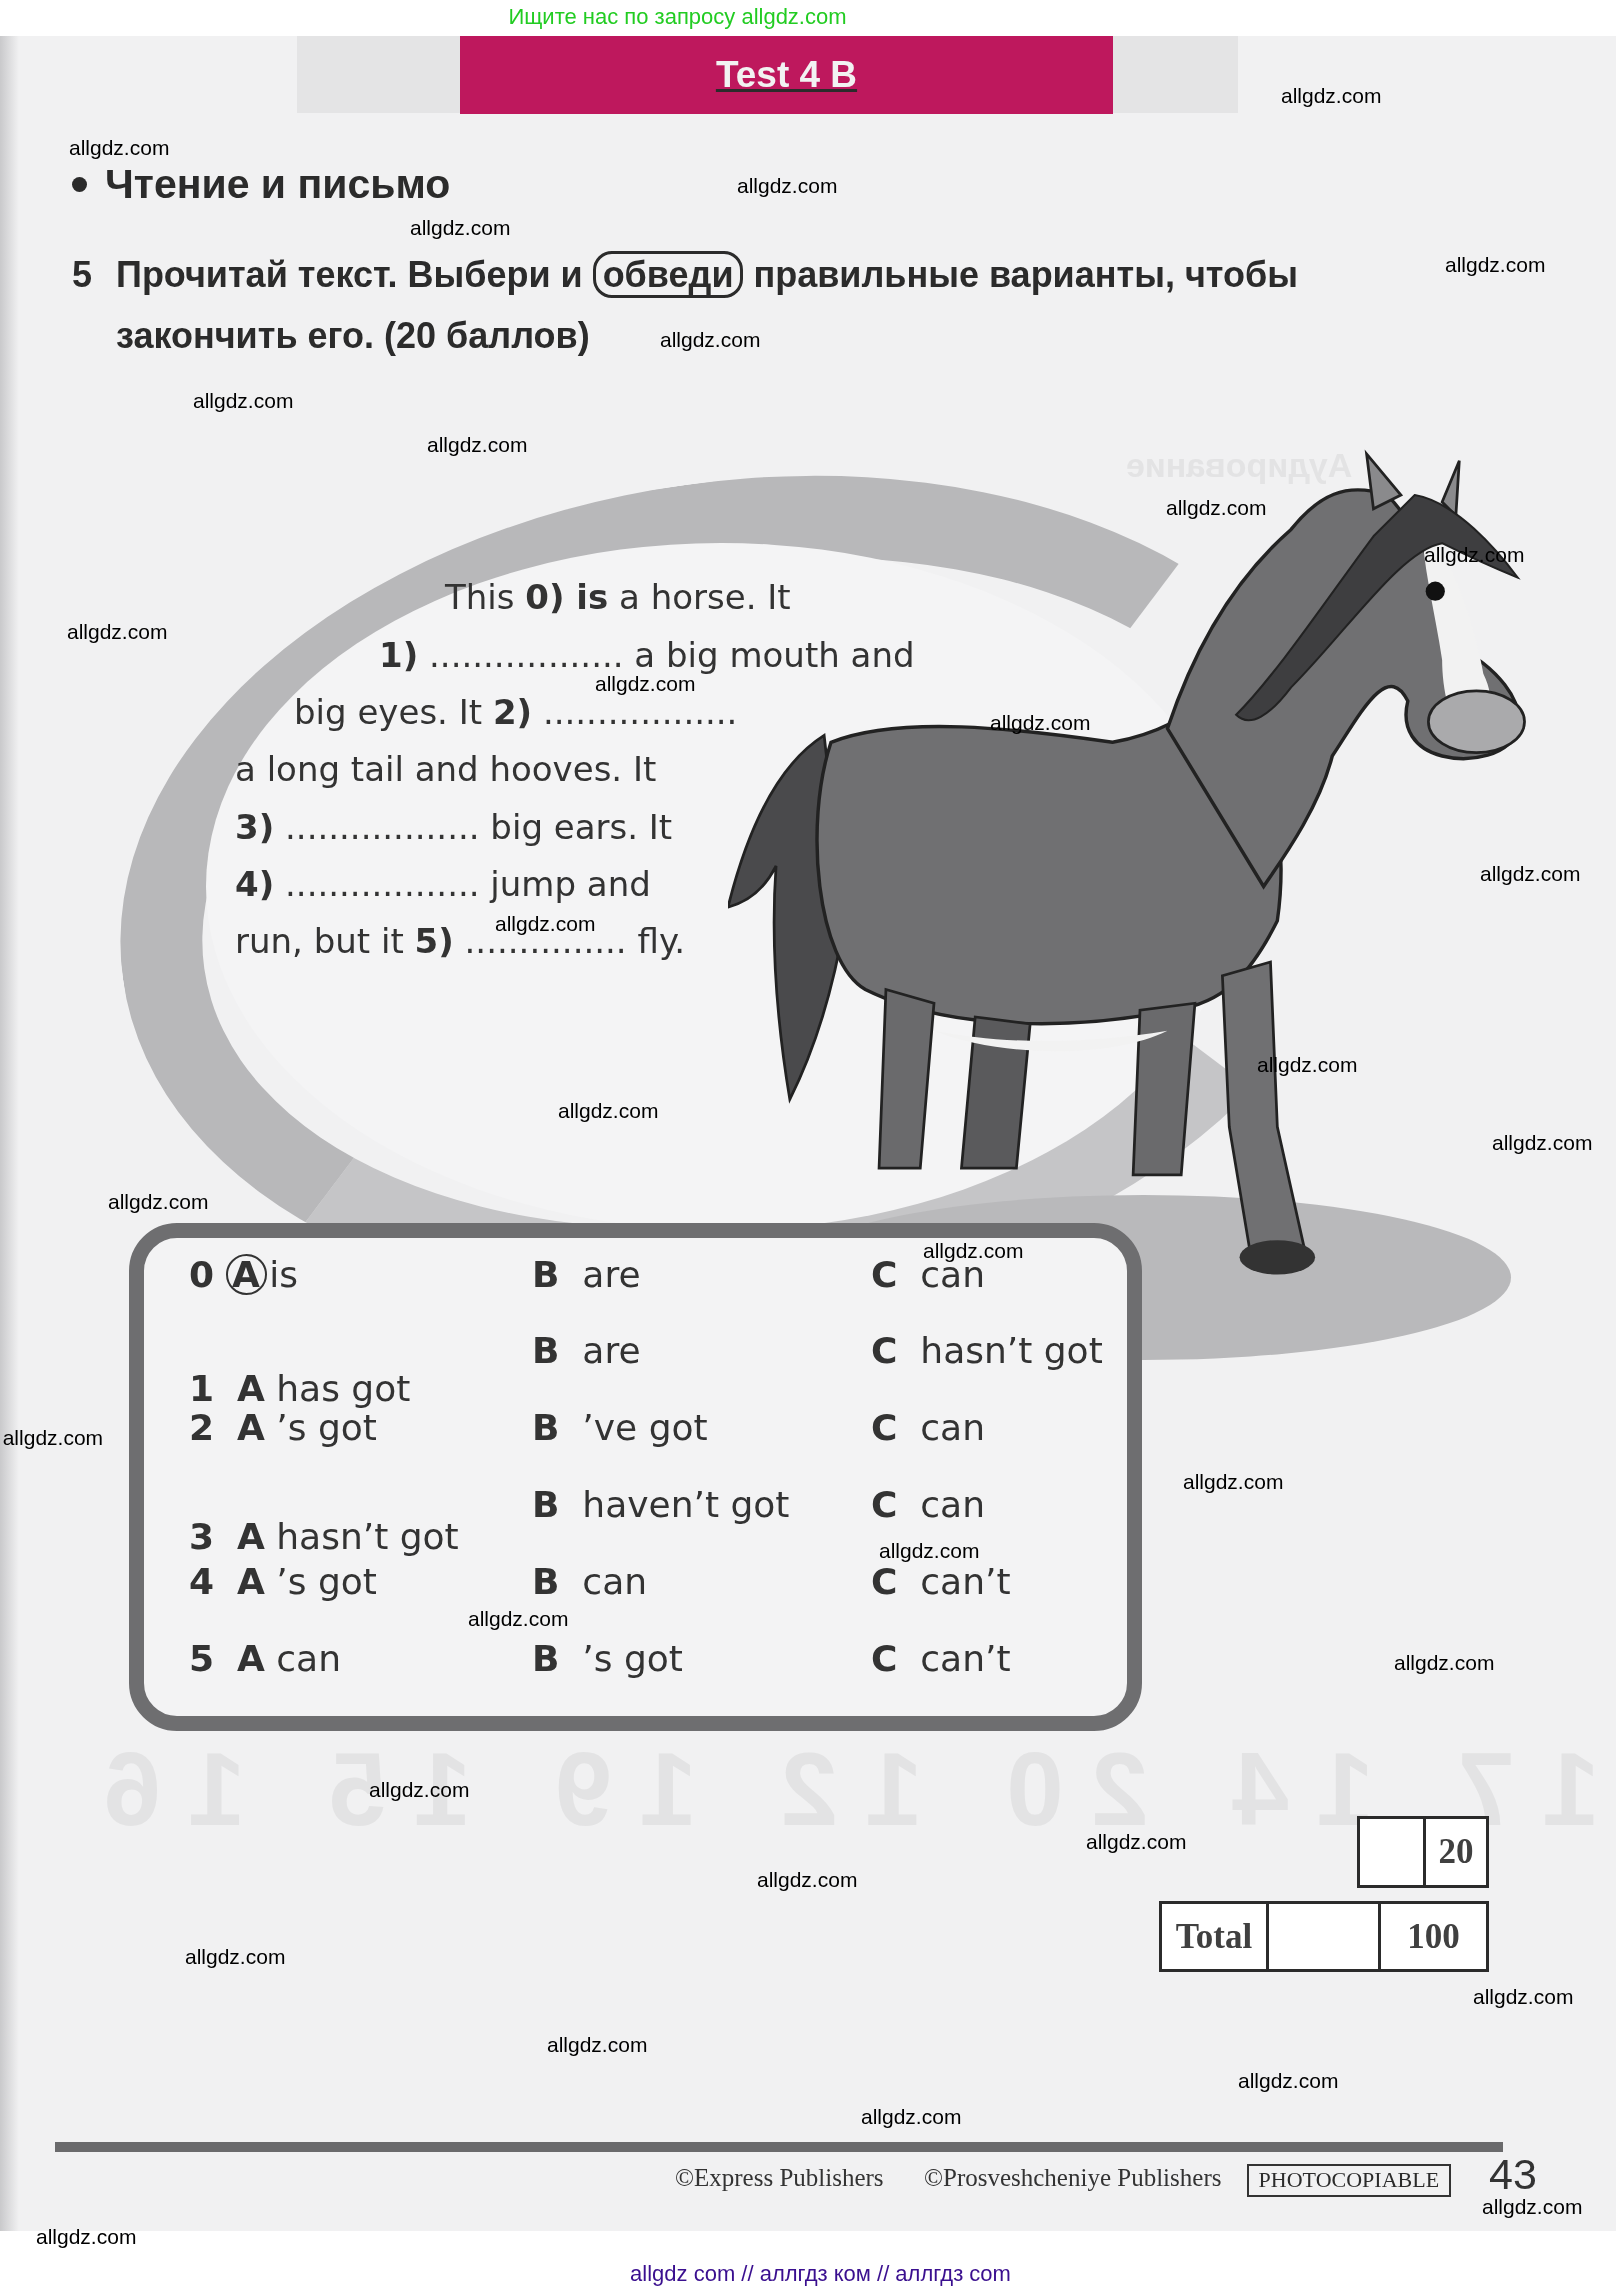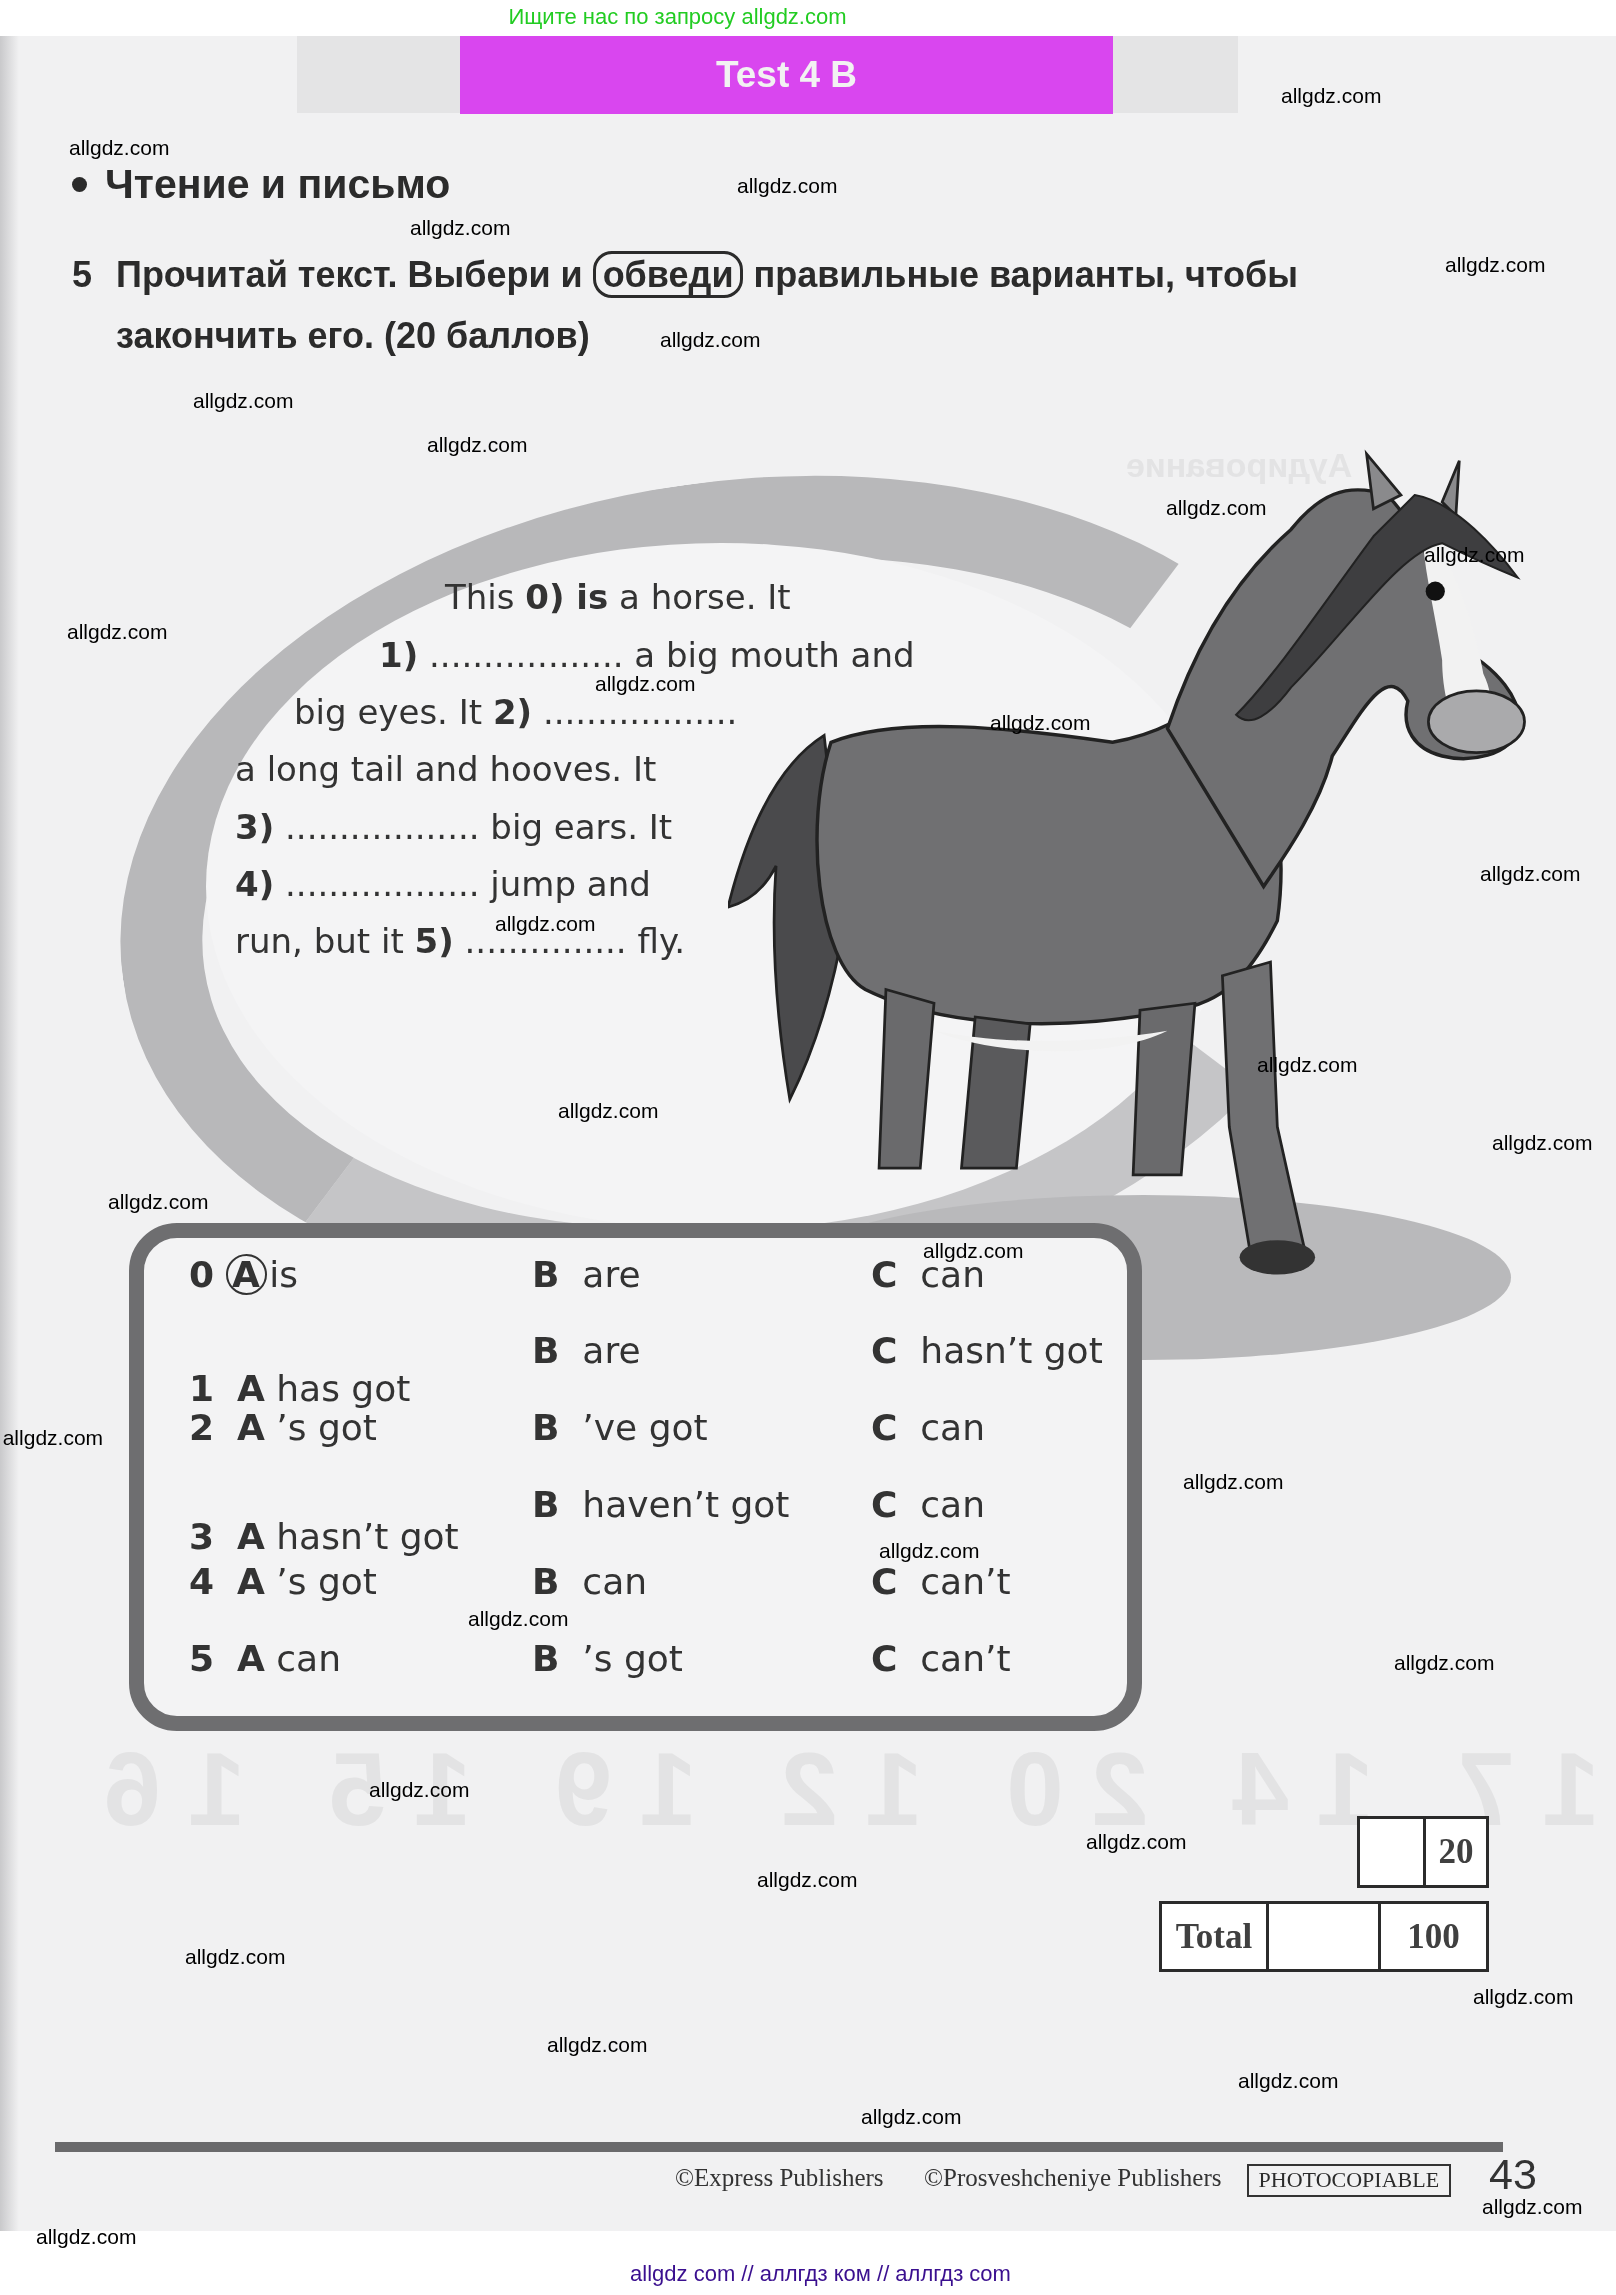--- a/index.html
+++ b/index.html
@@ -5,22 +5,22 @@
   html, body { margin:0; padding:0; }
   body { width:1617px; height:2295px; position:relative; background:#ffffff; overflow:hidden;
          font-family:"DejaVu Sans", sans-serif; color:#2b2b2b; }
   .abs { position:absolute; }
   .page { position:absolute; left:0; top:36px; width:1617px; height:2195px; background:#f1f1f2; }
   .page-shadow-left { position:absolute; left:0; top:36px; width:19px; height:2195px;
          background:linear-gradient(to right,#c9c9cb,#f1f1f2); }
   .top-green { top:4.1px; left:0; width:1355px; text-align:center; font-family:"Liberation Sans", sans-serif;
          font-size:22px; color:#22cc22; }
   .band { left:297px; top:36px; width:941px; height:77px; background:#e4e4e5; }
-  .test-box { left:460px; top:36px; width:653px; height:78px; background:#d946ef;
-         display:flex; align-items:center; justify-content:center; }
+  .test-box { left:460px; top:36px; width:653px; height:78px; background:#be185d;
+         display:flex; align-items:center; justify-content:center;text-decoration:underline; }
   .test-title { color:#f2f2f2; font-family:"Liberation Sans", sans-serif; font-weight:bold; font-size:37px; }
   .section { left:72px; top:161px; font-family:"Liberation Sans", sans-serif; font-weight:bold; font-size:41px;
          color:#2b2b2b; display:flex; align-items:center; gap:18px; }
   .bullet { width:15px; height:15px; border-radius:50%; background:#2b2b2b; display:inline-block; }
   .task { left:72px; font-family:"Liberation Sans", sans-serif; font-weight:bold; font-size:36px; color:#2b2b2b; }
   .task .num { display:inline-block; width:44px; }
   .circled-word { border:3.4px solid #2b2b2b; border-radius:19px; padding:0 6.9px; }
   .ring { left:117px; top:481px; width:1250px; height:824px; border-radius:50%;
          border:82px solid #b8b8ba; border-right-color:transparent; border-bottom-color:#c5c5c7;
          transform:rotate(-8deg); box-sizing:border-box; }

